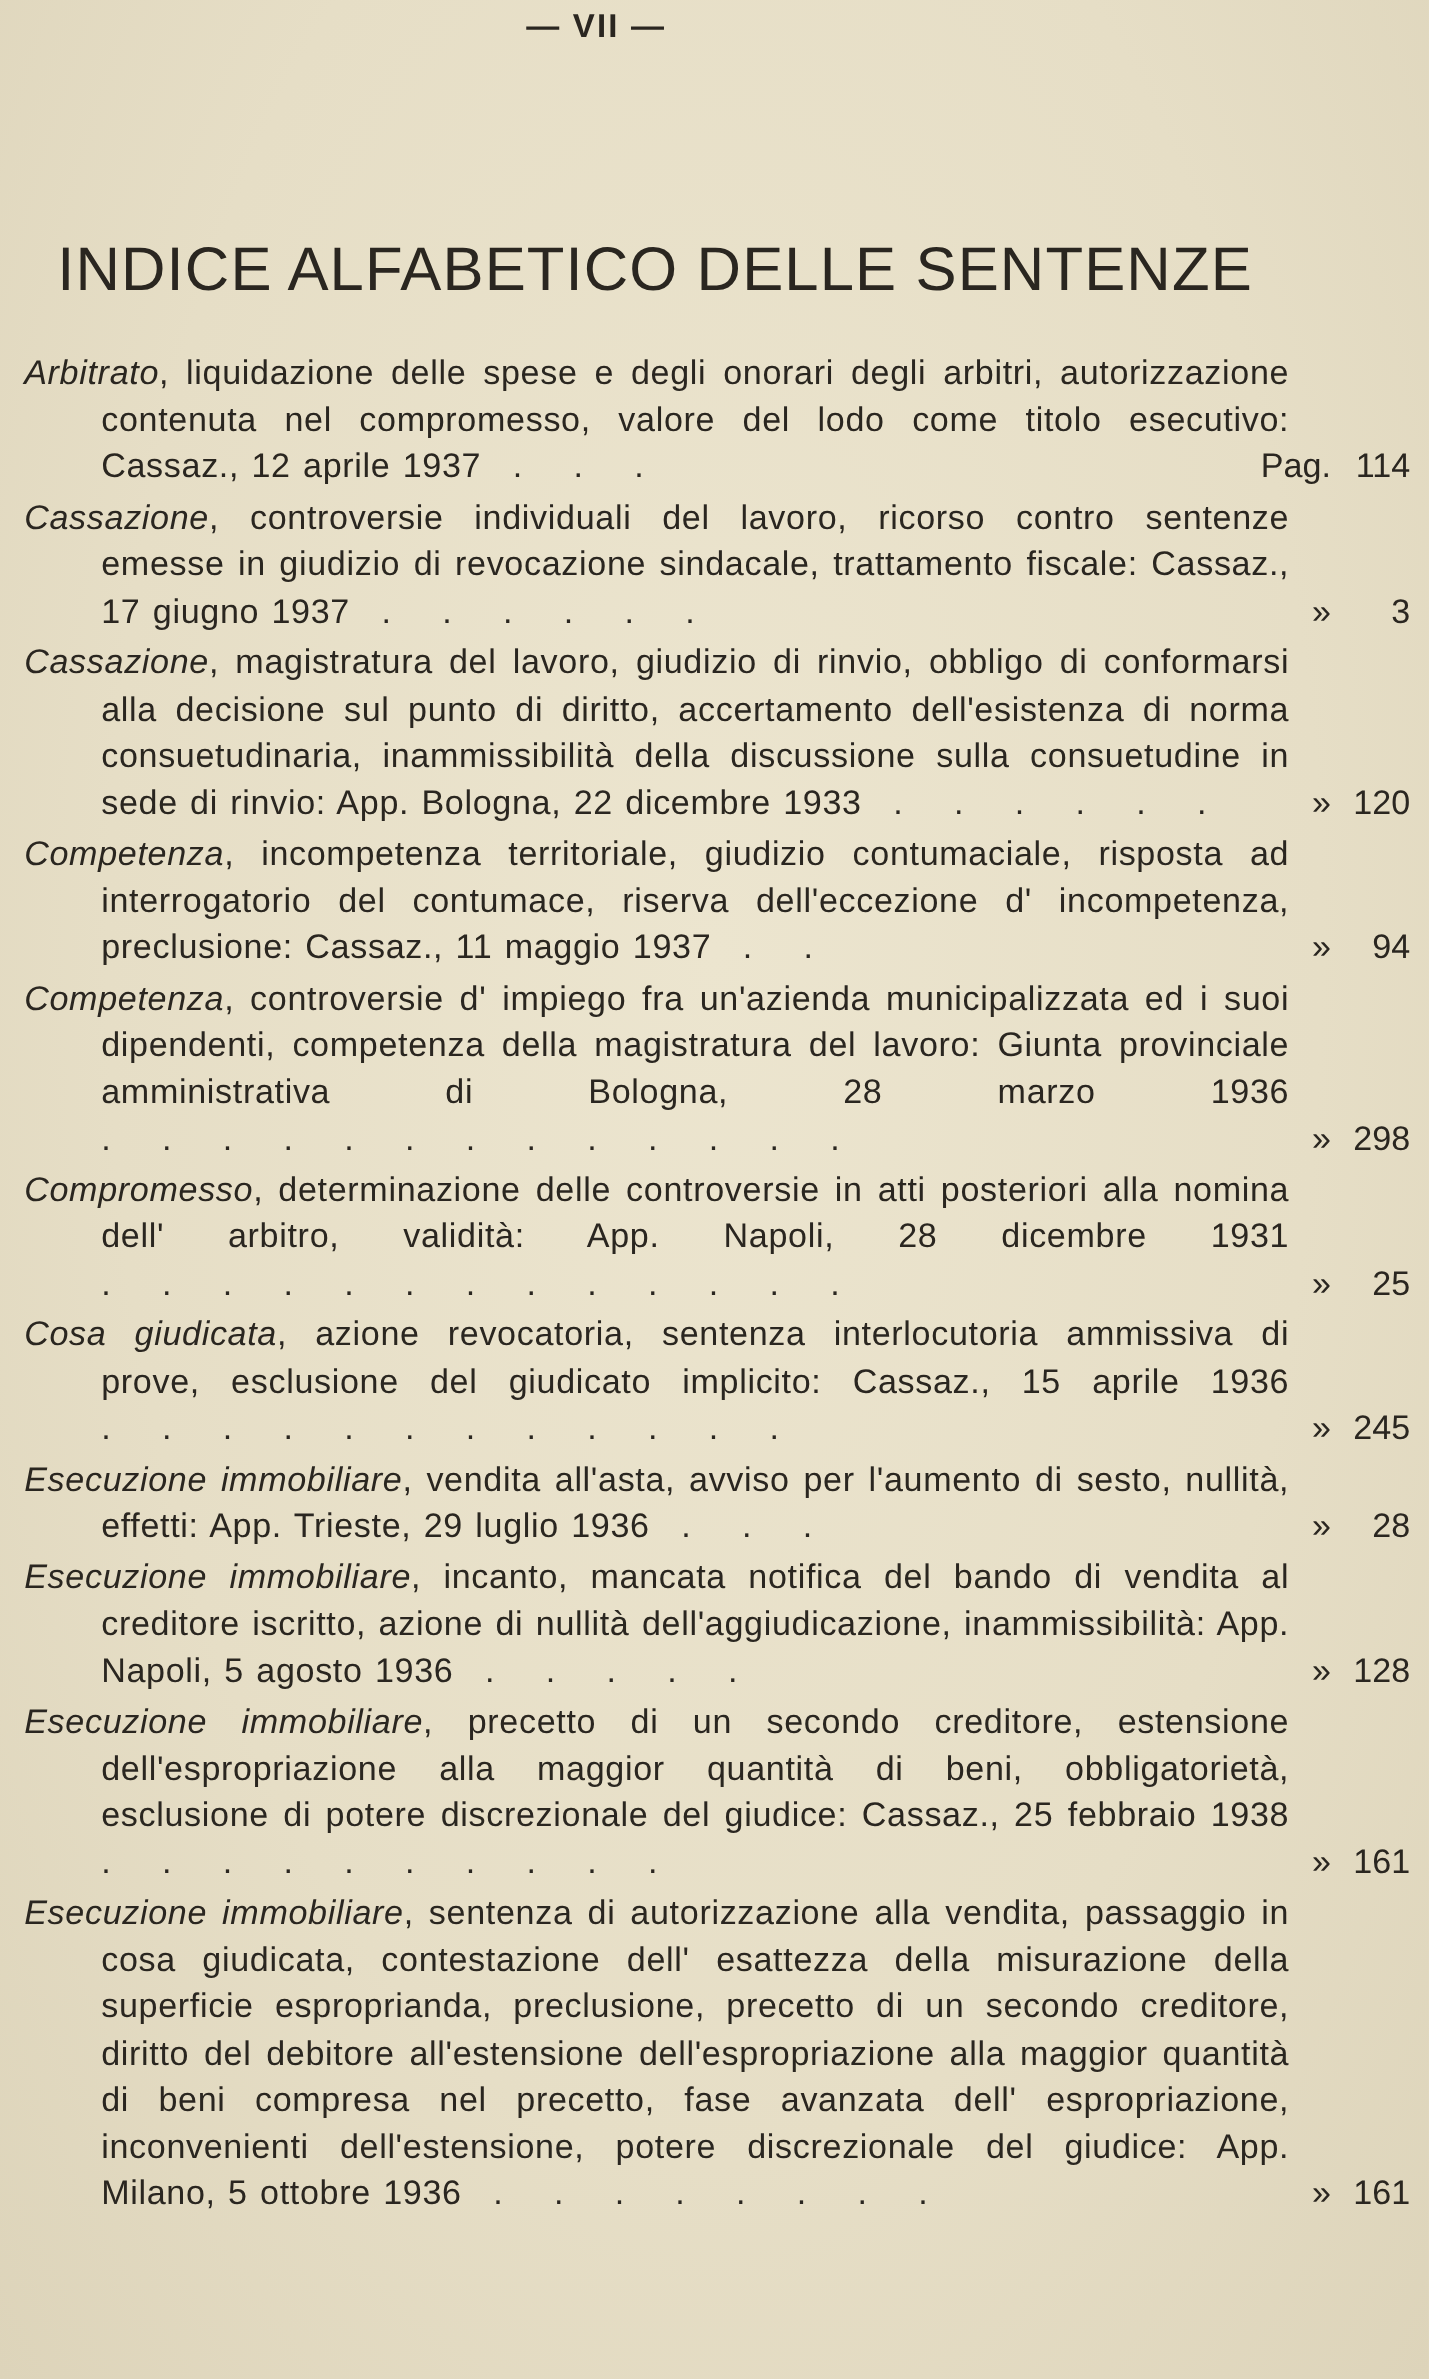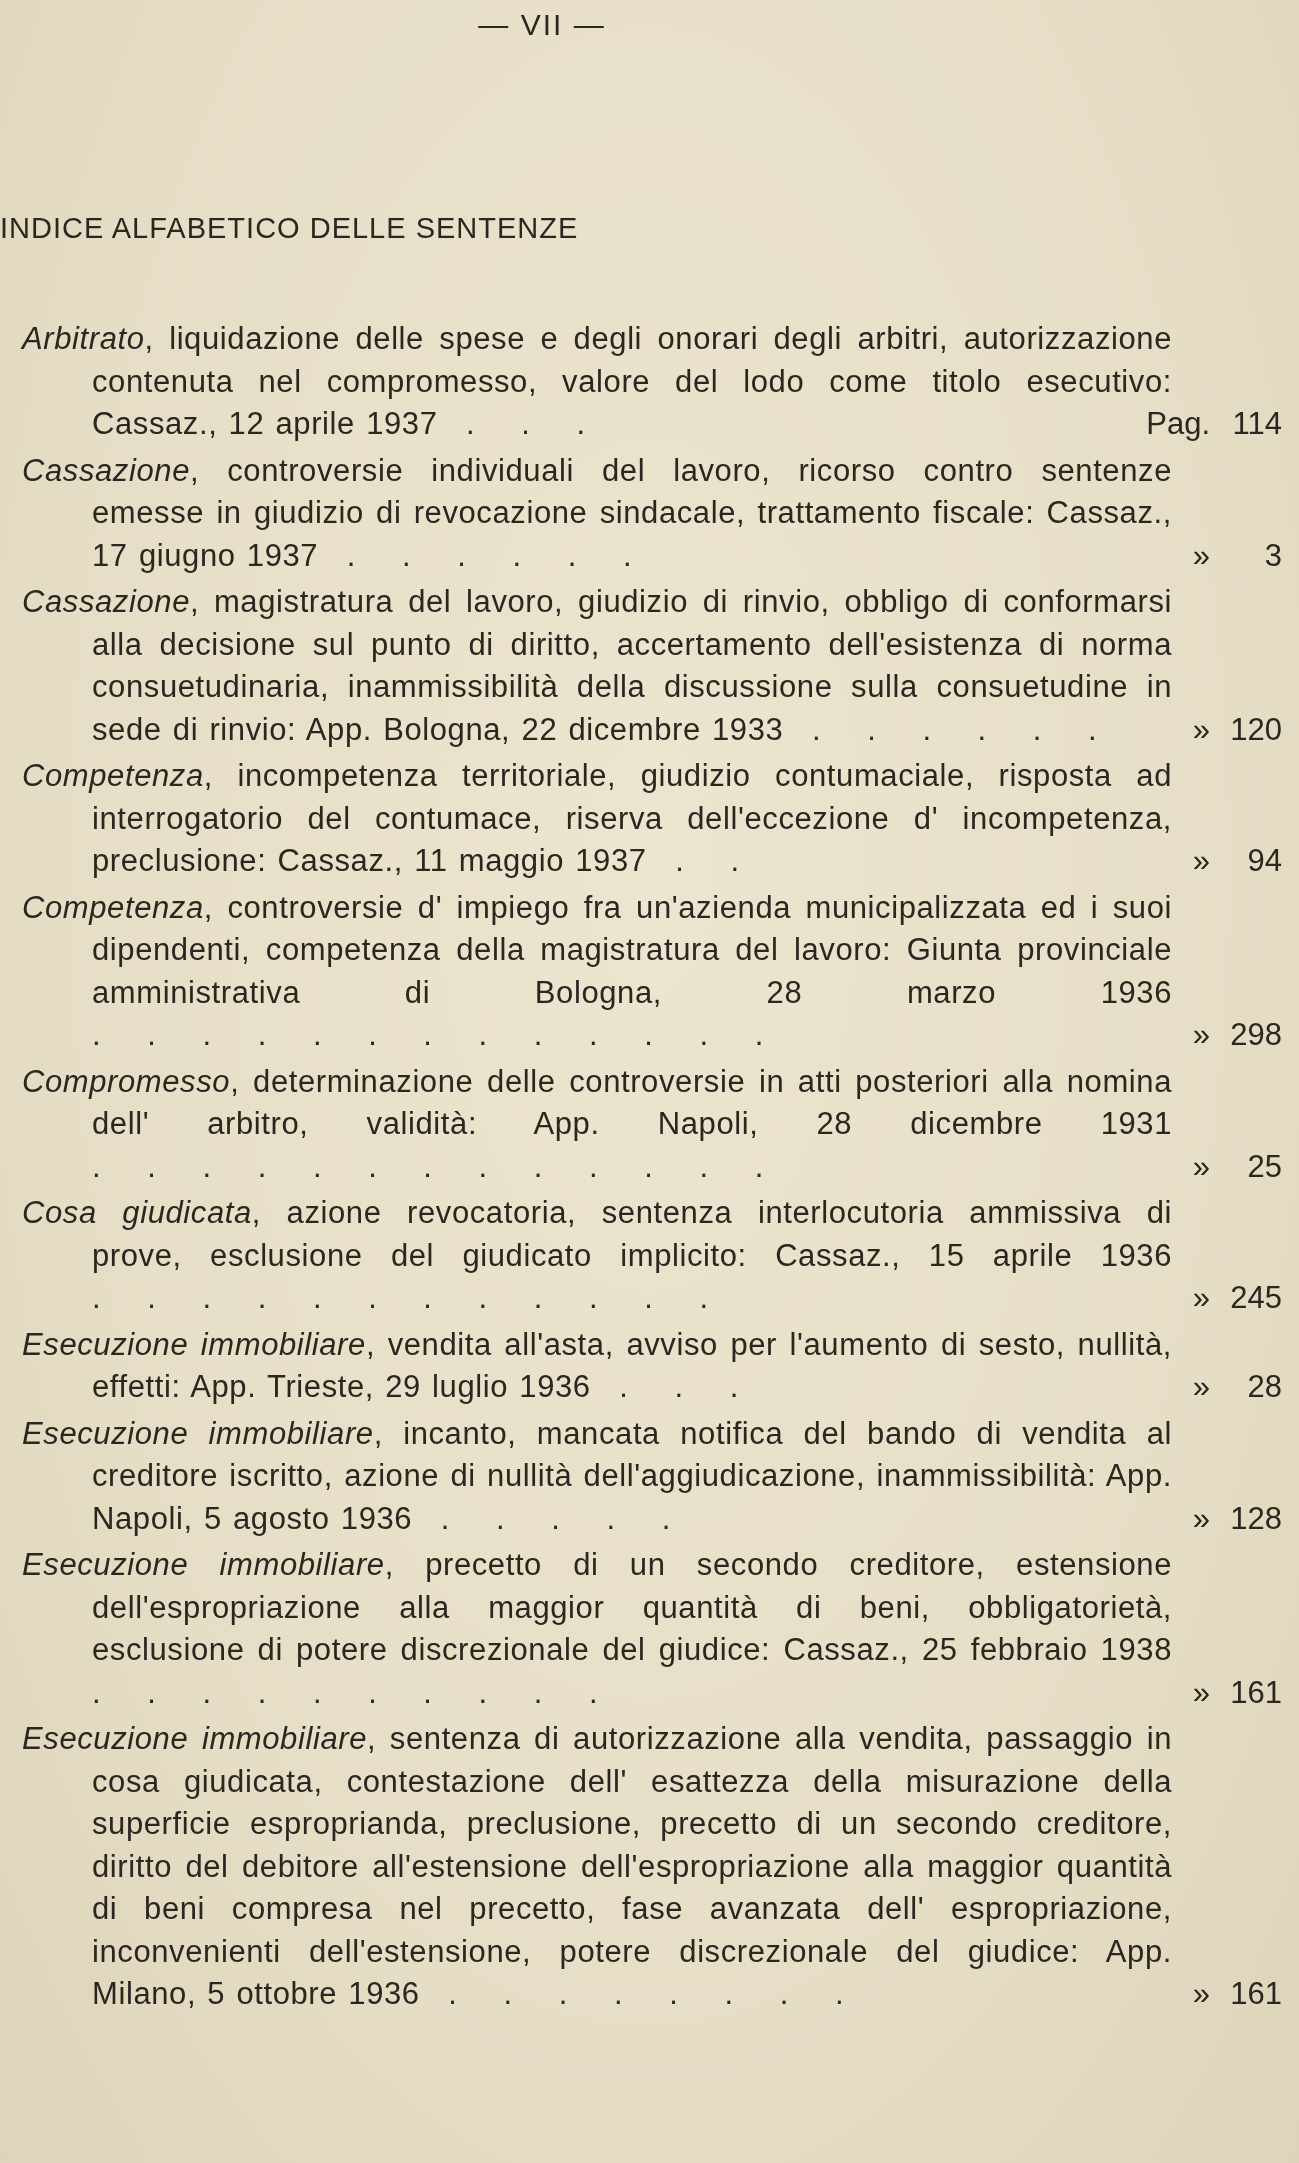--- a/index.html
+++ b/index.html
@@ -18,32 +18,33 @@
       width: 1299px; height: 2163px;
       background: radial-gradient(ellipse at 50% 40%, #ece5cf 0%, #e6dec6 60%, #ddd4ba 100%);
     }
     .folio {
       position: absolute;
       top: 8px; left: 0; width: 1084px;
       text-align: center;
       font-size: 30px;
       letter-spacing: 2px;
       font-family: "Liberation Sans Narrow", "Liberation Sans", sans-serif;
+      font-weight: bold;
     }
     .section-number {
       position: absolute;
       top: 148px; left: 0; width: 1299px;
       text-align: center;
       font-size: 34px;
     }
     .section-title {
       position: absolute;
       top: 212px; left: 0; width: 1191px;
-      text-align: left;
-      font-size: 29px;
+      text-align: center;
+      font-size: 56px;
       letter-spacing: 1px;
     }
     .entries {
       position: absolute;
       top: 318px;
       left: 22px;
       width: 1260px;
     }
     .entry {
       position: relative;

